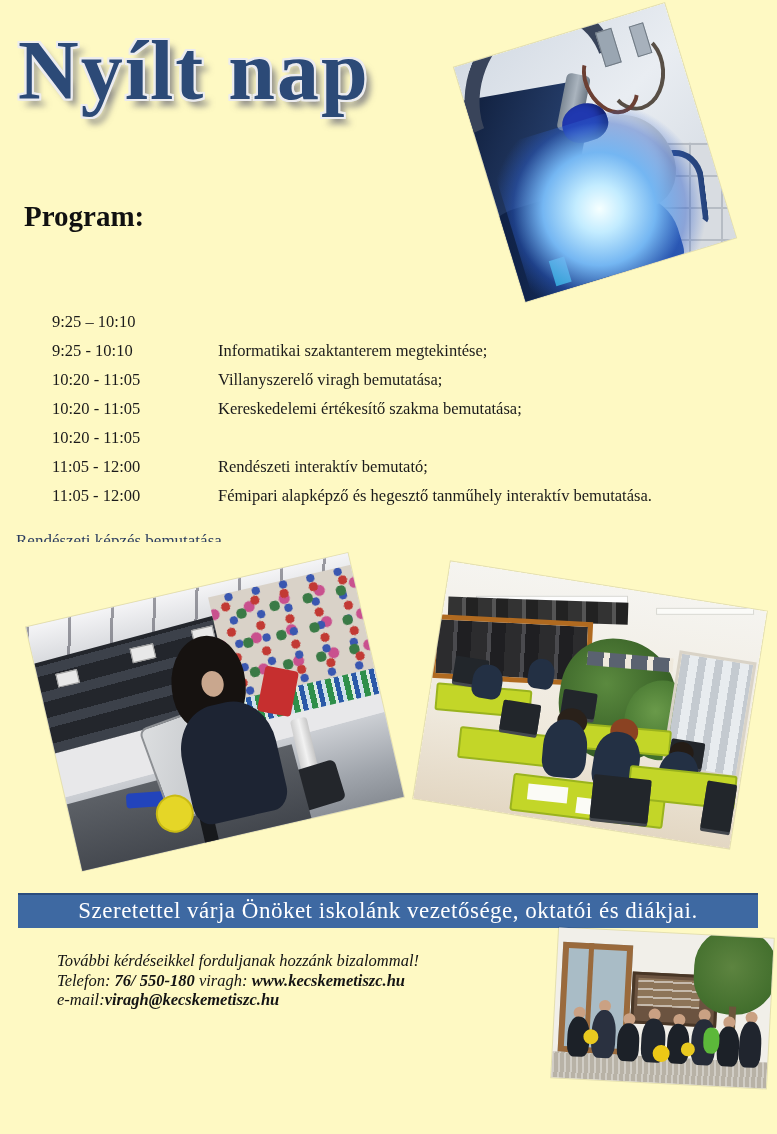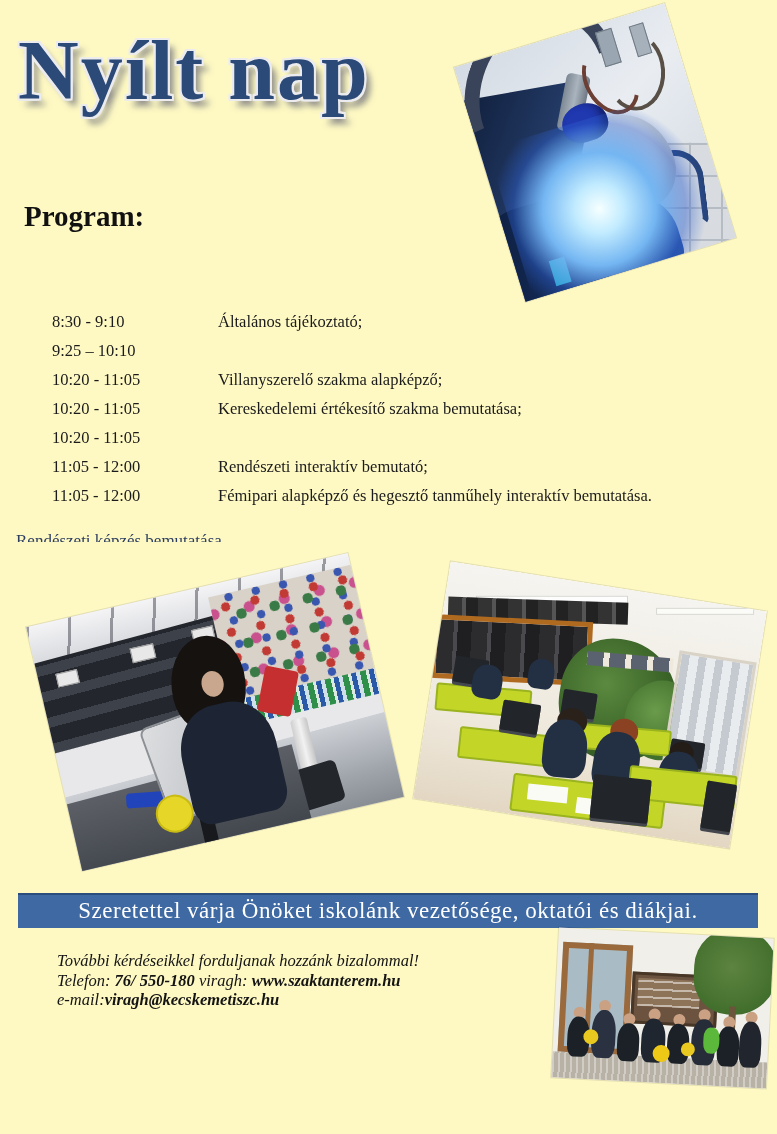--- a/index.html
+++ b/index.html
@@ -204,29 +204,29 @@
     <div class="w-chair"></div>
     <div class="w-welder"></div>
     <div class="w-helmet"></div>
     <div class="w-glow"></div>
   </div>
 
   <h2 class="program">Program:</h2>
 
   <div class="schedule">
     <div class="row">
-        <span class="time">8:30 - 9:10</span>
-        <span class="act">Általános tájékoztató;</span>
-      </div>
-    <div class="row">
         <span class="time">9:25 – 10:10</span>
       </div>
     <div class="row">
+        <span class="time">9:25 - 10:10</span>
+        <span class="act">Informatikai szaktanterem megtekintése;</span>
+      </div>
+    <div class="row">
         <span class="time">10:20 - 11:05</span>
-        <span class="act">Villanyszerelő szakma alapképző;</span>
+        <span class="act">Villanyszerelő viragh bemutatása;</span>
       </div>
     <div class="row">
         <span class="time">10:20 - 11:05</span>
         <span class="act">Kereskedelemi értékesítő szakma bemutatása;</span>
       </div>
     <div class="row">
         <span class="time">10:20 - 11:05</span>
       </div>
     <div class="row">
         <span class="time">11:05 - 12:00</span>
@@ -291,21 +291,21 @@
     <div class="c-paper1"></div>
     <div class="c-paper2"></div>
     <div class="c-mon c-m4"></div>
     <div class="c-mon c-m5"></div>
   </div>
 
   <div class="banner"><span>Szeretettel várja Önöket iskolánk vezetősége, oktatói és diákjai.</span></div>
 
   <div class="contact">
     <div>További kérdéseikkel forduljanak hozzánk bizalommal!</div>
-    <div><span>Telefon: </span><b>76/ 550-180</b><span> viragh: </span><b>www.szaktanterem.hu</b></div>
+    <div><span>Telefon: </span><b>76/ 550-180</b><span> viragh: </span><b>www.kecskemetiszc.hu</b></div>
     <div><span>e-mail:</span><b>viragh@kecskemetiszc.hu</b></div>
   </div>
 
   <div class="photo photo-group">
     <div class="g-door"></div>
     <div class="g-door-bar" style="left:31px;top:14px;height:98px;"></div>
     <div class="g-sign"></div>
     <div class="g-sign-in" style="left:82px;top:46px;"></div>
     <div class="g-tree"></div>
     <div class="g-trunk"></div>

